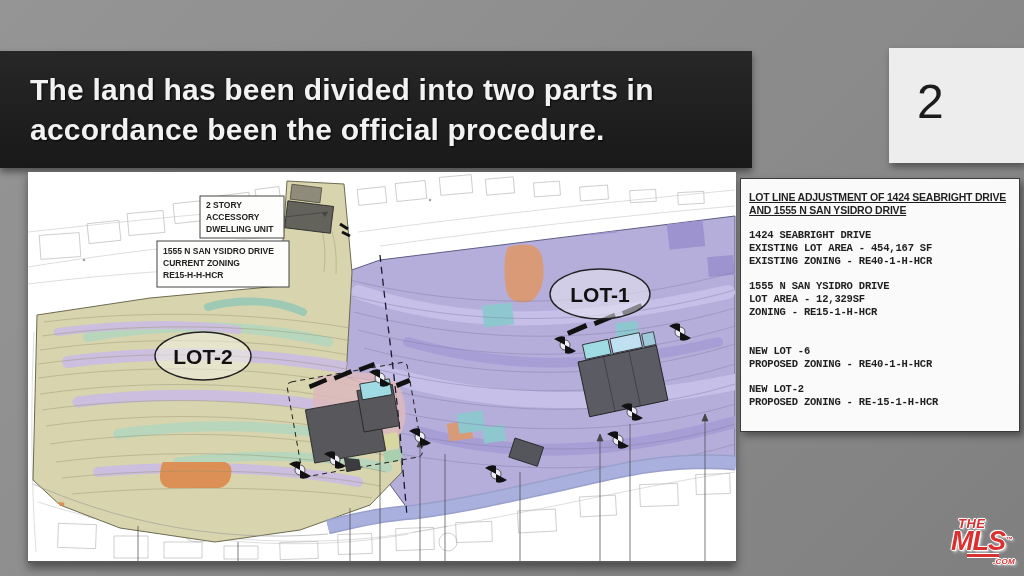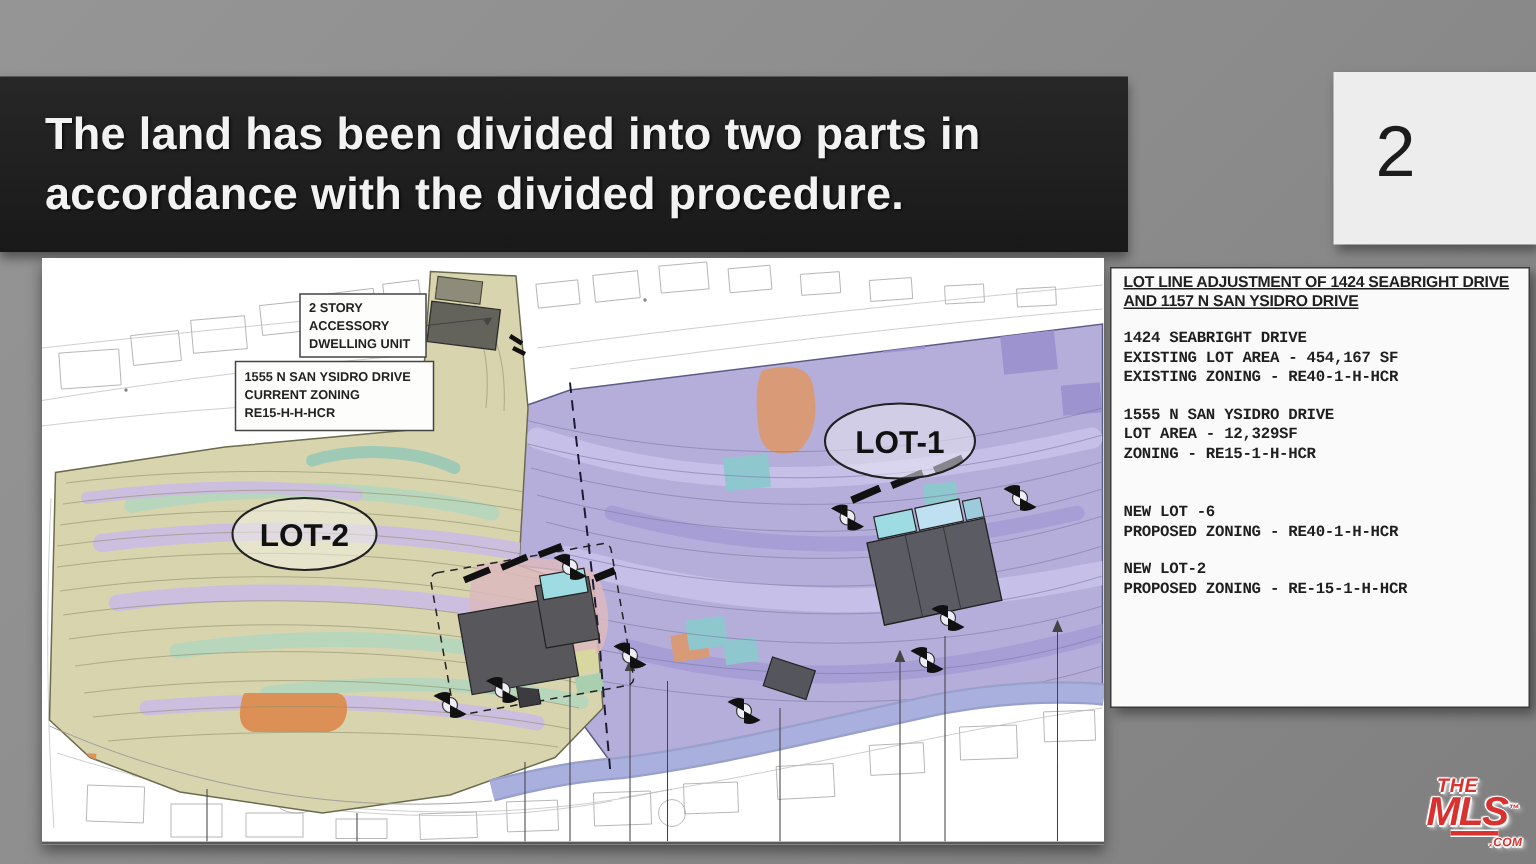--- a/index.html
+++ b/index.html
@@ -32,24 +32,24 @@
   }
   
   .mapwrap{
     position:absolute;left:28px;top:172px;width:708px;height:389px;
     background:#ffffff;box-shadow:0 5px 9px rgba(0,0,0,.45);
     border-bottom:2px solid #5a5a5a;
   }
   .mapwrap svg{display:block}
   
   .panel{
-    position:absolute;left:740px;top:178px;width:280px;height:294px;
+    position:absolute;left:740px;top:178px;width:280px;height:254px;
     background:#fafafa;border:1px solid #3a3a3a;box-sizing:border-box;
     box-shadow:3px 4px 7px rgba(0,0,0,.4);
-    padding:3px 8px;color:#1f1f1f;
+    padding:12px 8px;color:#1f1f1f;
     font-size:10.5px;line-height:13px;font-weight:700;letter-spacing:-.2px;
   }
   .panel .ptitle{text-decoration:underline;white-space:nowrap;}
   .panel .block{margin-top:12px;font-family:Liberation Mono, monospace;}
   .panel .block.bigskip{margin-top:26px;}
   .panel div{white-space:nowrap;}
   
   .mls{
     position:absolute;left:951px;top:519px;width:66px;height:50px;
     color:#d8312f;font-style:italic;font-weight:bold;
@@ -61,21 +61,21 @@
   .mls .tm{font-size:7px;font-style:normal;position:absolute;top:-2px;margin-left:1px;}
   .mls .bar{height:3px;background:#d8312f;width:32px;margin:0 0 0 16px;
             box-shadow:0 1px 0 #fff,0 -1px 0 #fff;}
   .mls .com{font-size:8px;line-height:9px;text-align:right;margin-right:2px;letter-spacing:.3px;font-style:italic;}
 </style>
 </head>
 <body>
 
 <div class="banner">
   <div class="line">The land has been divided into two parts in</div>
-  <div class="line">accordance with the divided procedure.</div>
+  <div class="line">accordance been the official procedure.</div>
 </div>
 
 <div class="pagebox">
   <div class="num">2</div>
 </div>
 
 <div class="mapwrap">
 <svg width="708" height="389" viewBox="0 0 708 389" xmlns="http://www.w3.org/2000/svg">
   <defs>
     <clipPath id="clipTan">
@@ -291,21 +291,21 @@
     <rect x="129" y="69" width="132" height="46" fill="#fdfdfb" stroke="#444" stroke-width="1"></rect>
     <text x="135" y="82" font-size="8.5" font-weight="600" fill="#222">1555 N SAN YSIDRO DRIVE</text>
     <text x="135" y="94" font-size="8.5" font-weight="600" fill="#222">CURRENT ZONING</text>
     <text x="135" y="106" font-size="8.5" font-weight="600" fill="#222">RE15-H-H-HCR</text>
   </g>
 </svg>
 </div>
 
 <div class="panel">
   <div class="ptitle">LOT LINE ADJUSTMENT OF 1424 SEABRIGHT DRIVE</div>
-  <div class="ptitle">AND 1157 N SAN YSIDRO DRIVE</div>
+  <div class="ptitle">AND 1555 N SAN YSIDRO DRIVE</div>
   <div class="block">
     <div>1424 SEABRIGHT DRIVE</div>
     <div>EXISTING LOT AREA -  454,167 SF</div>
     <div>EXISTING ZONING - RE40-1-H-HCR</div>
   </div>
   <div class="block">
     <div>1555 N SAN YSIDRO DRIVE</div>
     <div>LOT AREA  - 12,329SF</div>
     <div>ZONING - RE15-1-H-HCR</div>
   </div>

